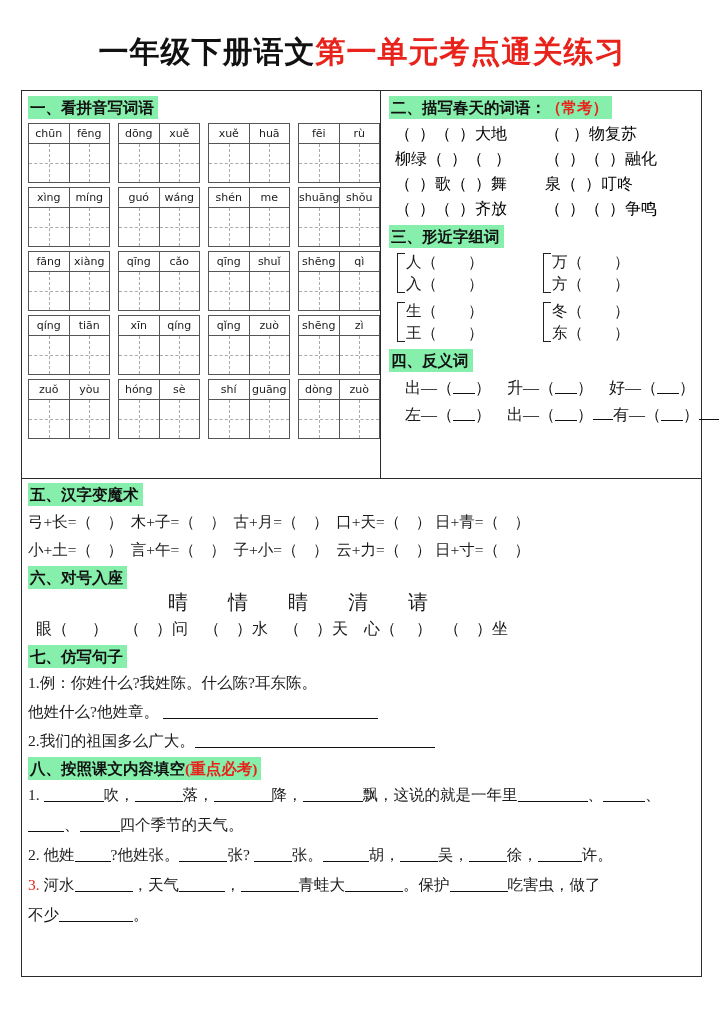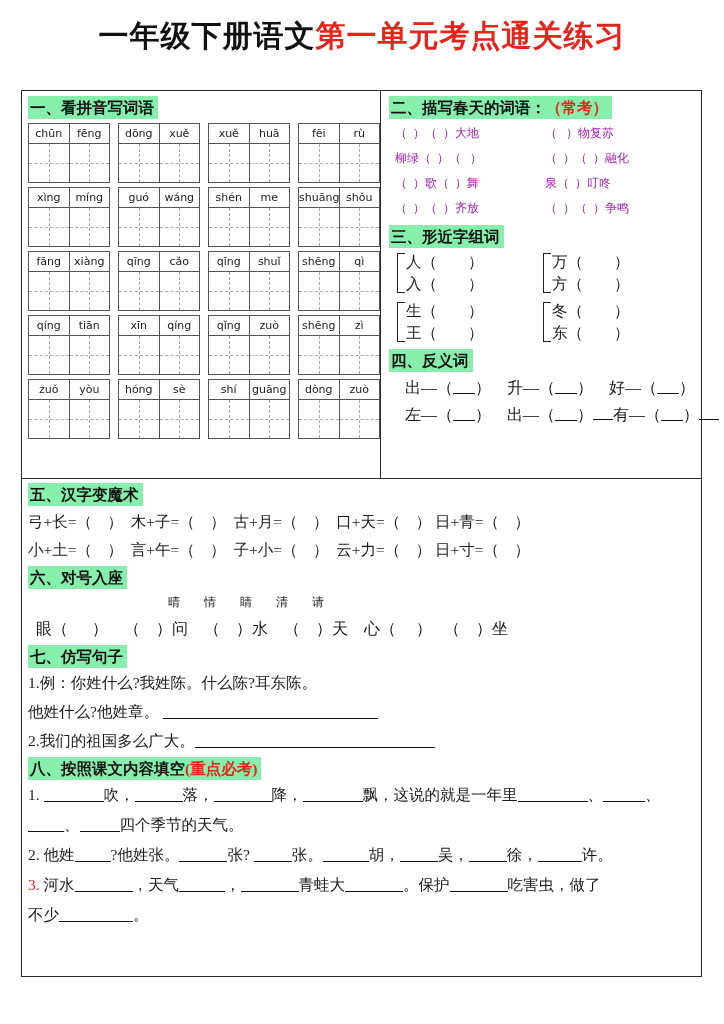--- a/index.html
+++ b/index.html
@@ -12,21 +12,21 @@
     height: 1024px;
     font-family: "Liberation Serif", "DejaVu Serif", serif;
     color: #1a1a1a;
     position: relative;
     overflow: hidden;
   }
 
   
   .title-wrap {
     text-align: center;
-    padding-top: 16px;
+    padding-top: 32px;
     padding-bottom: 14px;
     white-space: nowrap;
   }
   .title-black {
     font-size: 30px;
     font-weight: 700;
     letter-spacing: 1px;
     color: #111;
   }
   .title-red {
@@ -125,24 +125,24 @@
     content: "";
     position: absolute;
     top: 50%;
     left: 0;
     right: 0;
     border-top: 1px dashed #aaa;
   }
 
   
   .txtline {
-    font-size: 12px;
+    font-size: 16px;
     line-height: 25px;
     white-space: pre;
-    color: #a21caf;
+    color: #000000;
   }
   .rc-lines { margin-top: 2px; margin-left: 6px; }
   .rc-lines .txtline { display: flex; }
   .rc-lines .seg-a { width: 150px; }
   .rc-lines .seg-b { }
 
   
   .pair-rows { margin-top: 3px; margin-left: 8px; }
   .pair-row { display: flex; margin-bottom: 5px; }
   .pair-block { display: flex; align-items: stretch; width: 146px; }
@@ -185,21 +185,21 @@
   .block { margin-bottom: 2px; }
 
   .magic-rows { margin-top: 2px; }
   .magic-row {
     font-size: 15.5px;
     line-height: 28px;
     white-space: pre;
   }
 
   .duihao-bank {
-    font-size: 12px;
+    font-size: 20px;
     line-height: 26px;
     white-space: pre;
     margin-left: 140px;
   }
   .duihao-fill {
     font-size: 16px;
     line-height: 28px;
     white-space: pre;
     margin-left: 8px;
   }

